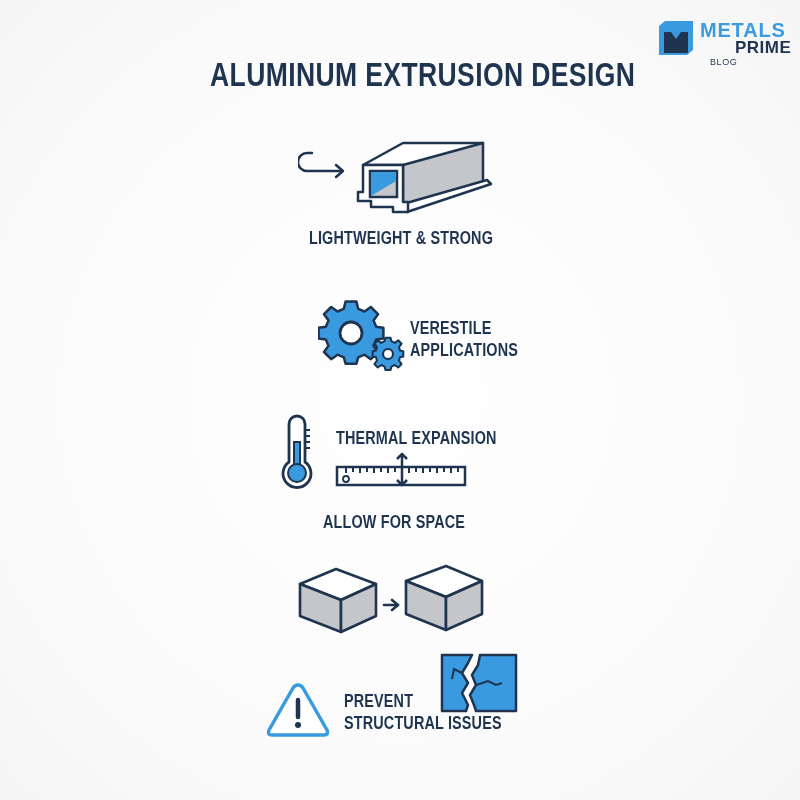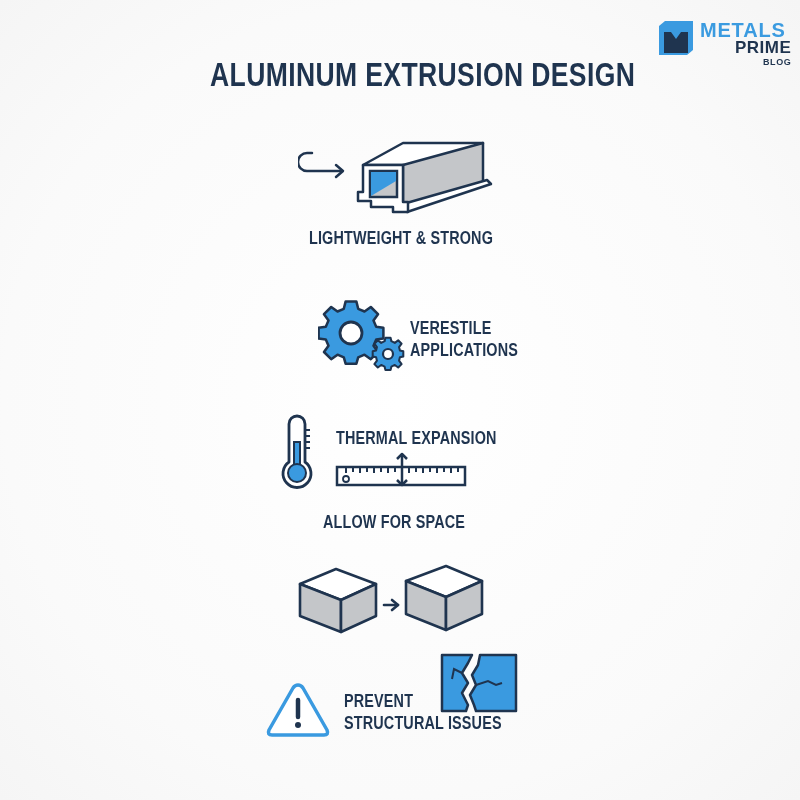--- a/index.html
+++ b/index.html
@@ -14,21 +14,21 @@
       font-family: "Liberation Sans", "DejaVu Sans", sans-serif;
       font-weight: 700;
       color: #1f344f;
       transform-origin: left top;
       white-space: nowrap;
       letter-spacing: 0.2px;
     }
     .title { left: 210px; top: 55px; font-size: 34px; transform: scaleX(0.78); letter-spacing: 0.5px; }
     .logo-text1 { left: 700px; top: 19px; font-size: 20px; color: #3b9be0; font-weight: 800; letter-spacing: 0.8px; }
     .logo-text2 { left: 727px; top: 38px; font-size: 17px; color: #1f344f; font-weight: 700; letter-spacing: 0.5px; margin-left: 8px; }
-    .logo-text3 { left: 763px; top: 57px; font-size: 9px; color: #1f344f; font-weight: 700; letter-spacing: 0.6px; }
+    .logo-text3 { left: 710px; top: 57px; font-size: 9px; color: #1f344f; font-weight: 400; letter-spacing: 0.6px; }
     .lbl-light { left: 309px; top: 228px; font-size: 18px; transform: scaleX(0.8); }
     .lbl-vers { left: 410px; top: 317px; font-size: 18px; line-height: 22px; transform: scaleX(0.8); }
     .lbl-therm { left: 336px; top: 428px; font-size: 18px; transform: scaleX(0.8); }
     .lbl-allow { left: 323px; top: 512px; font-size: 18px; transform: scaleX(0.8); }
     .lbl-prev { left: 344px; top: 690px; font-size: 18px; line-height: 22px; transform: scaleX(0.8); }
   </style>
 </head>
 <body>
 
 <div class="abs" style="left:655px;top:18px;width:140px;height:60px;">

